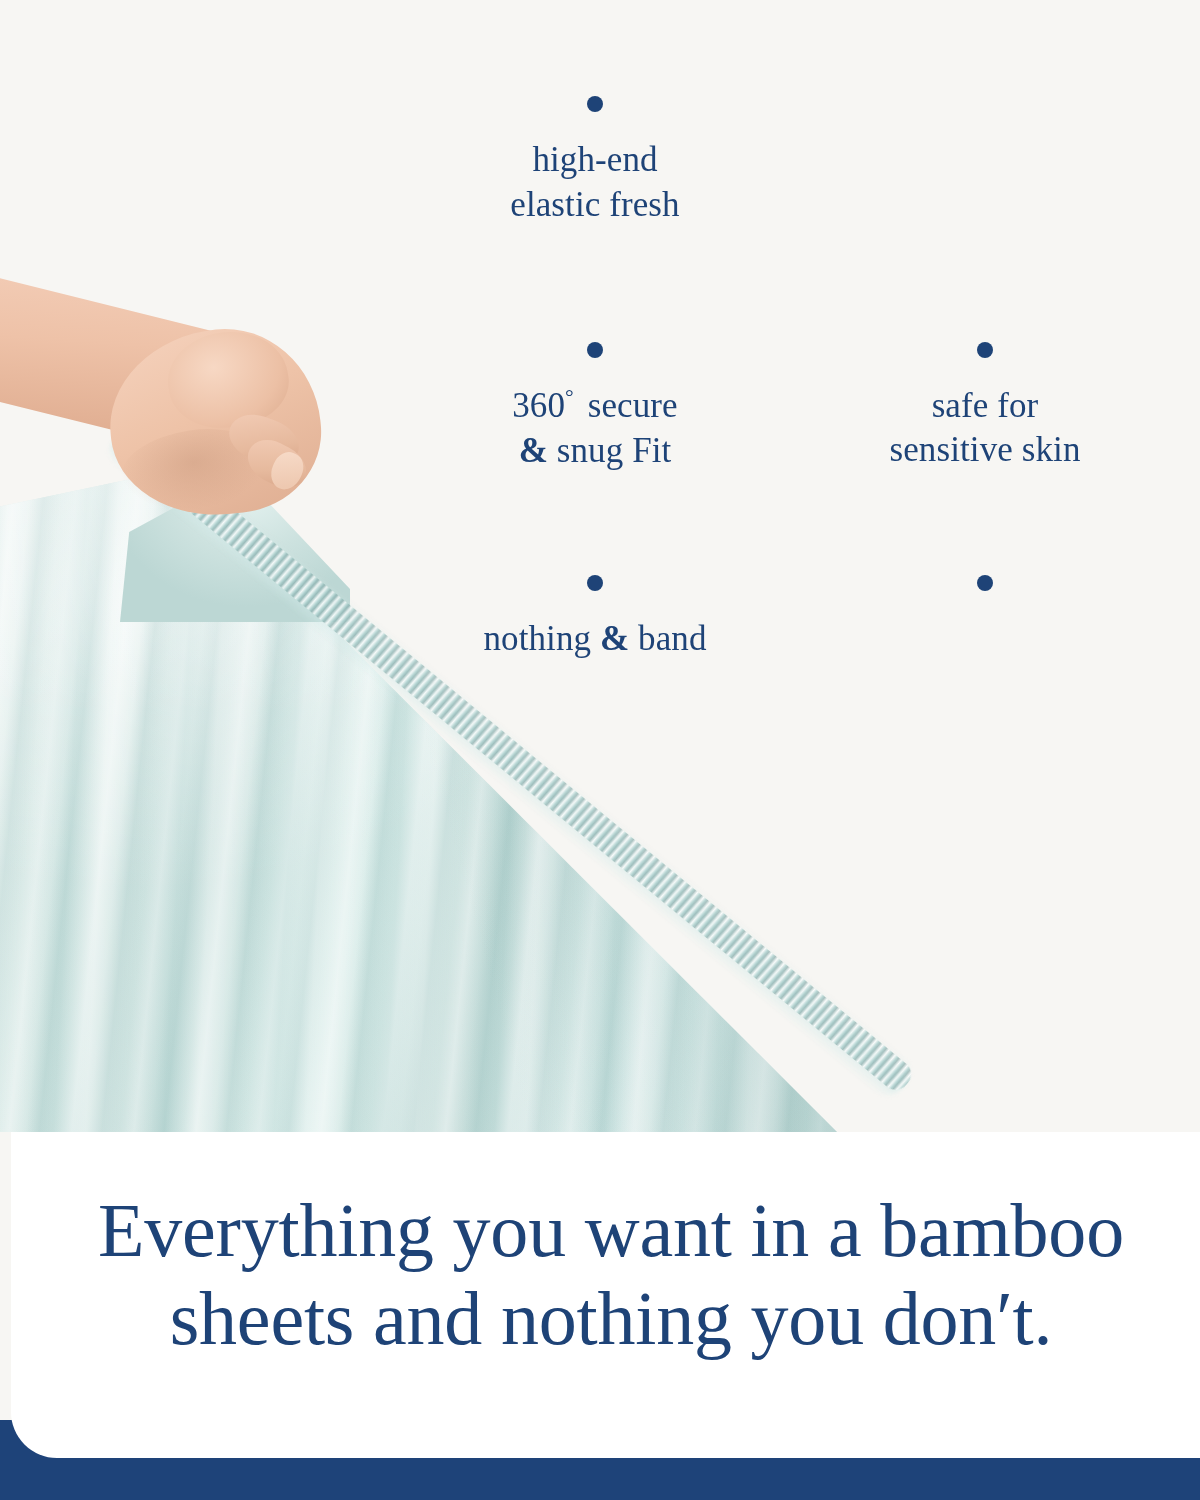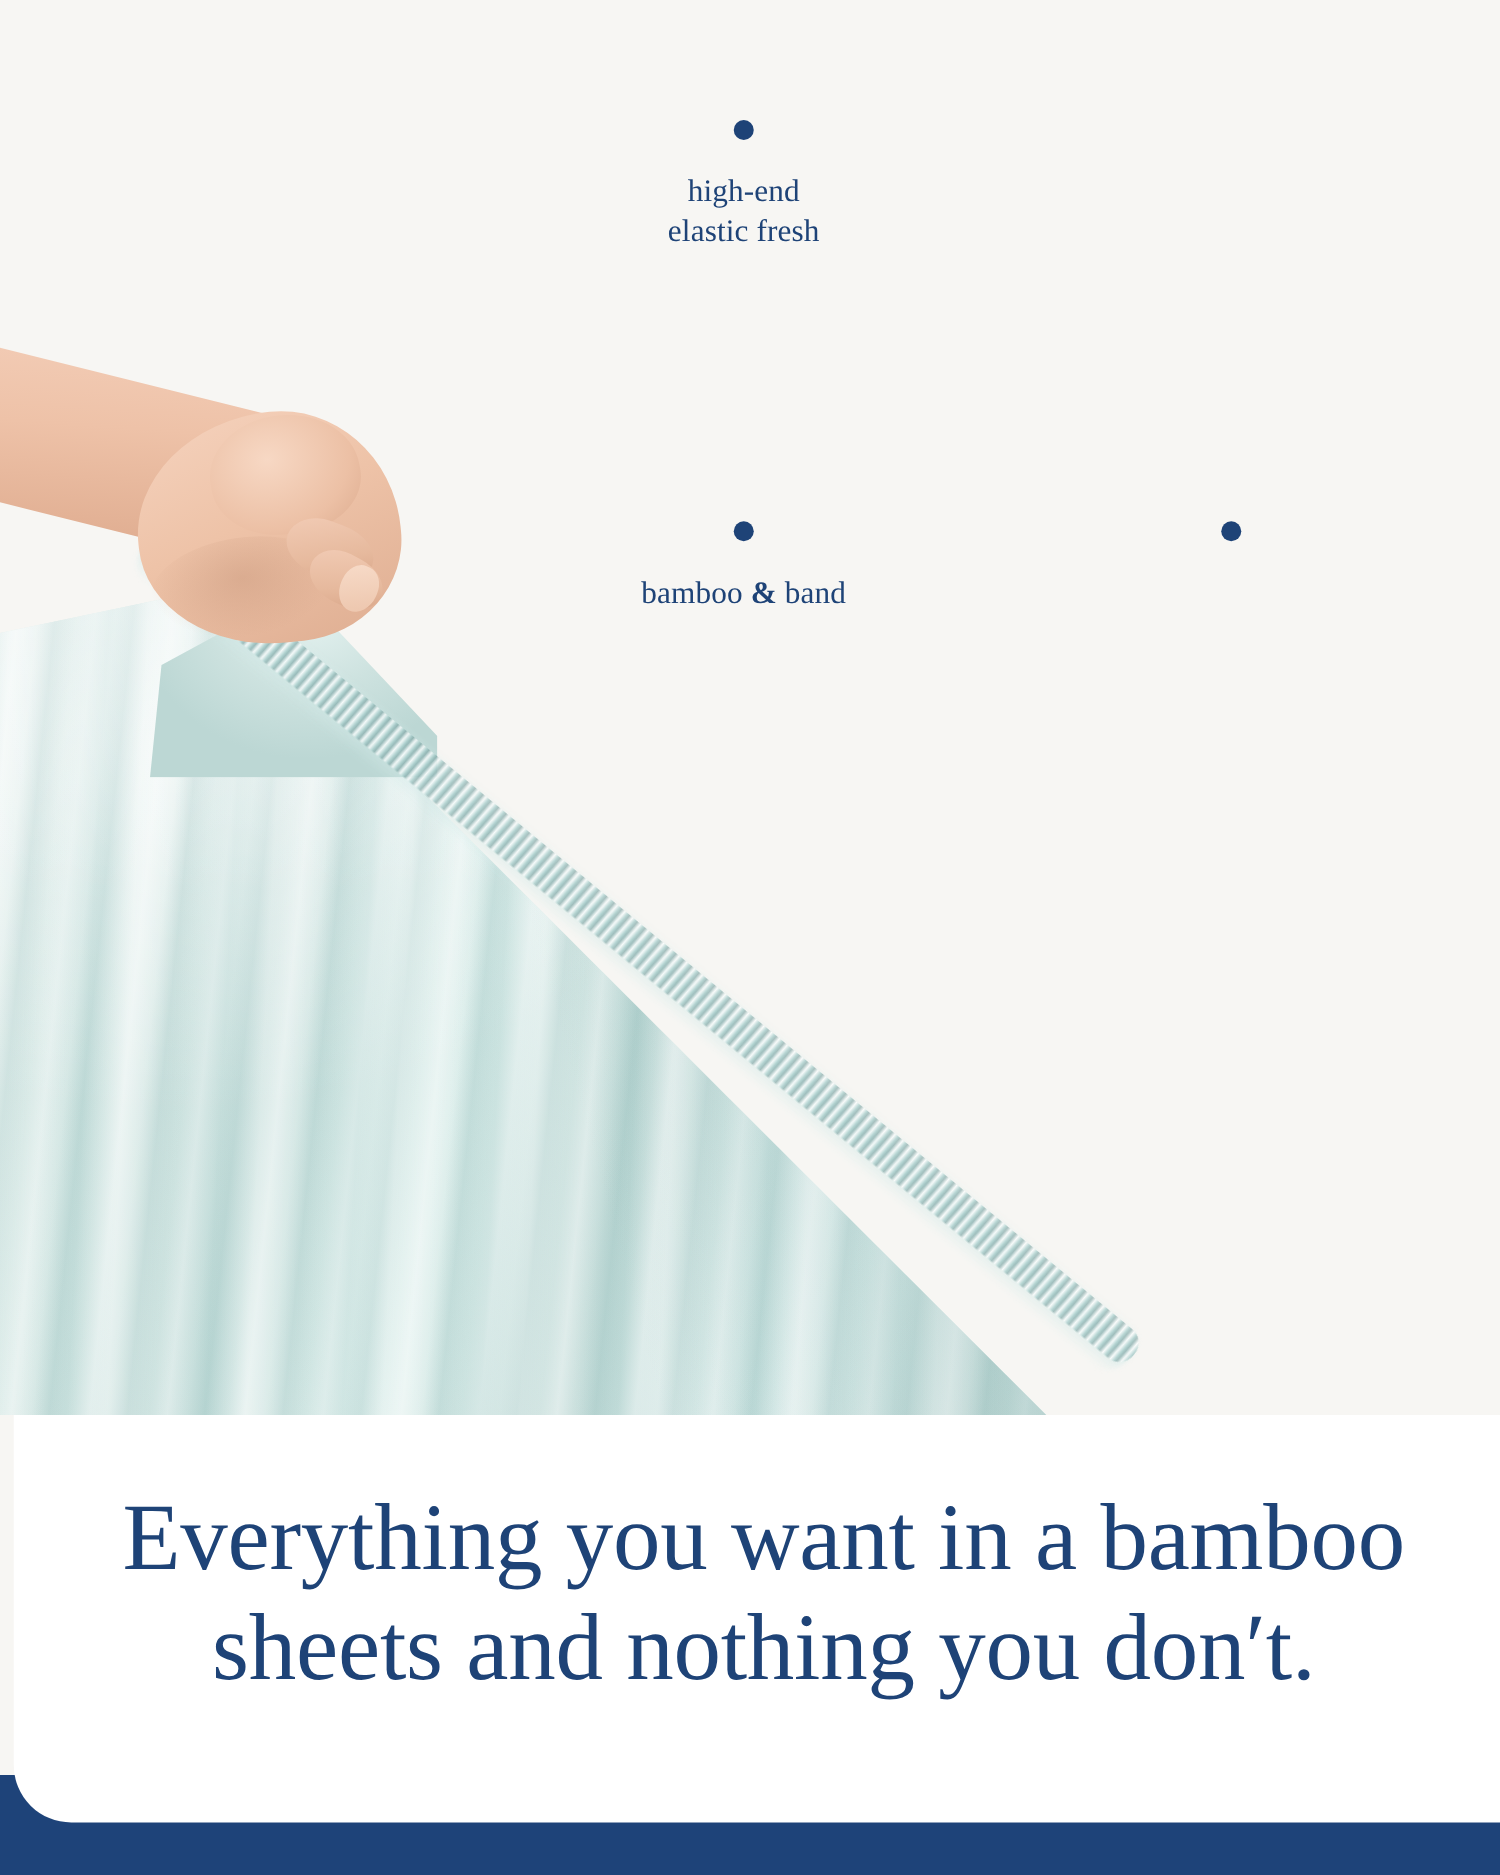--- a/index.html
+++ b/index.html
@@ -202,21 +202,21 @@
   }
   .dot {
     width: 16px;
     height: 16px;
     border-radius: 50%;
     background: #1E4377;
     margin: 0 auto 26px;
   }
   .feature-text {
     color: #1E4377;
-    font-size: 25px;
+    font-size: 35px;
     line-height: 1.28;
     letter-spacing: 0.1px;
   }
   .feature-text .amp {
     font-weight: 700;
   }
   .deg {
     font-size: 0.62em;
     vertical-align: 0.62em;
     letter-spacing: 0;
@@ -296,28 +296,44 @@
         <div class="dot"></div>
         <div class="feature-text">
           <div>high-end</div>
           <div>elastic fresh</div>
         </div>
       </div>
     </div>
 
     <div class="row-gap-1"></div>
 
+    <div class="feature-row">
+      <div class="feature">
+        <div class="dot"></div>
+        <div class="feature-text">
+          <div><span>360</span><span class="deg">°</span><span>secure</span></div>
+          <div><span class="amp">&amp;</span><span> snug Fit</span></div>
+        </div>
+      </div>
+      <div class="feature">
+        <div class="dot"></div>
+        <div class="feature-text">
+          <div>safe for</div>
+          <div>sensitive skin</div>
+        </div>
+      </div>
+    </div>
 
     <div class="row-gap-2"></div>
 
     <div class="feature-row">
       <div class="feature">
         <div class="dot"></div>
         <div class="feature-text">
-          <div><span>bamboo </span><span class="amp">&amp;</span><span> band</span></div>
+          <div><span>nothing </span><span class="amp">&amp;</span><span> band</span></div>
         </div>
       </div>
       <div class="feature">
         <div class="dot"></div>
       </div>
     </div>
 
   </div>
 
   <div id="footer-bar"></div>

